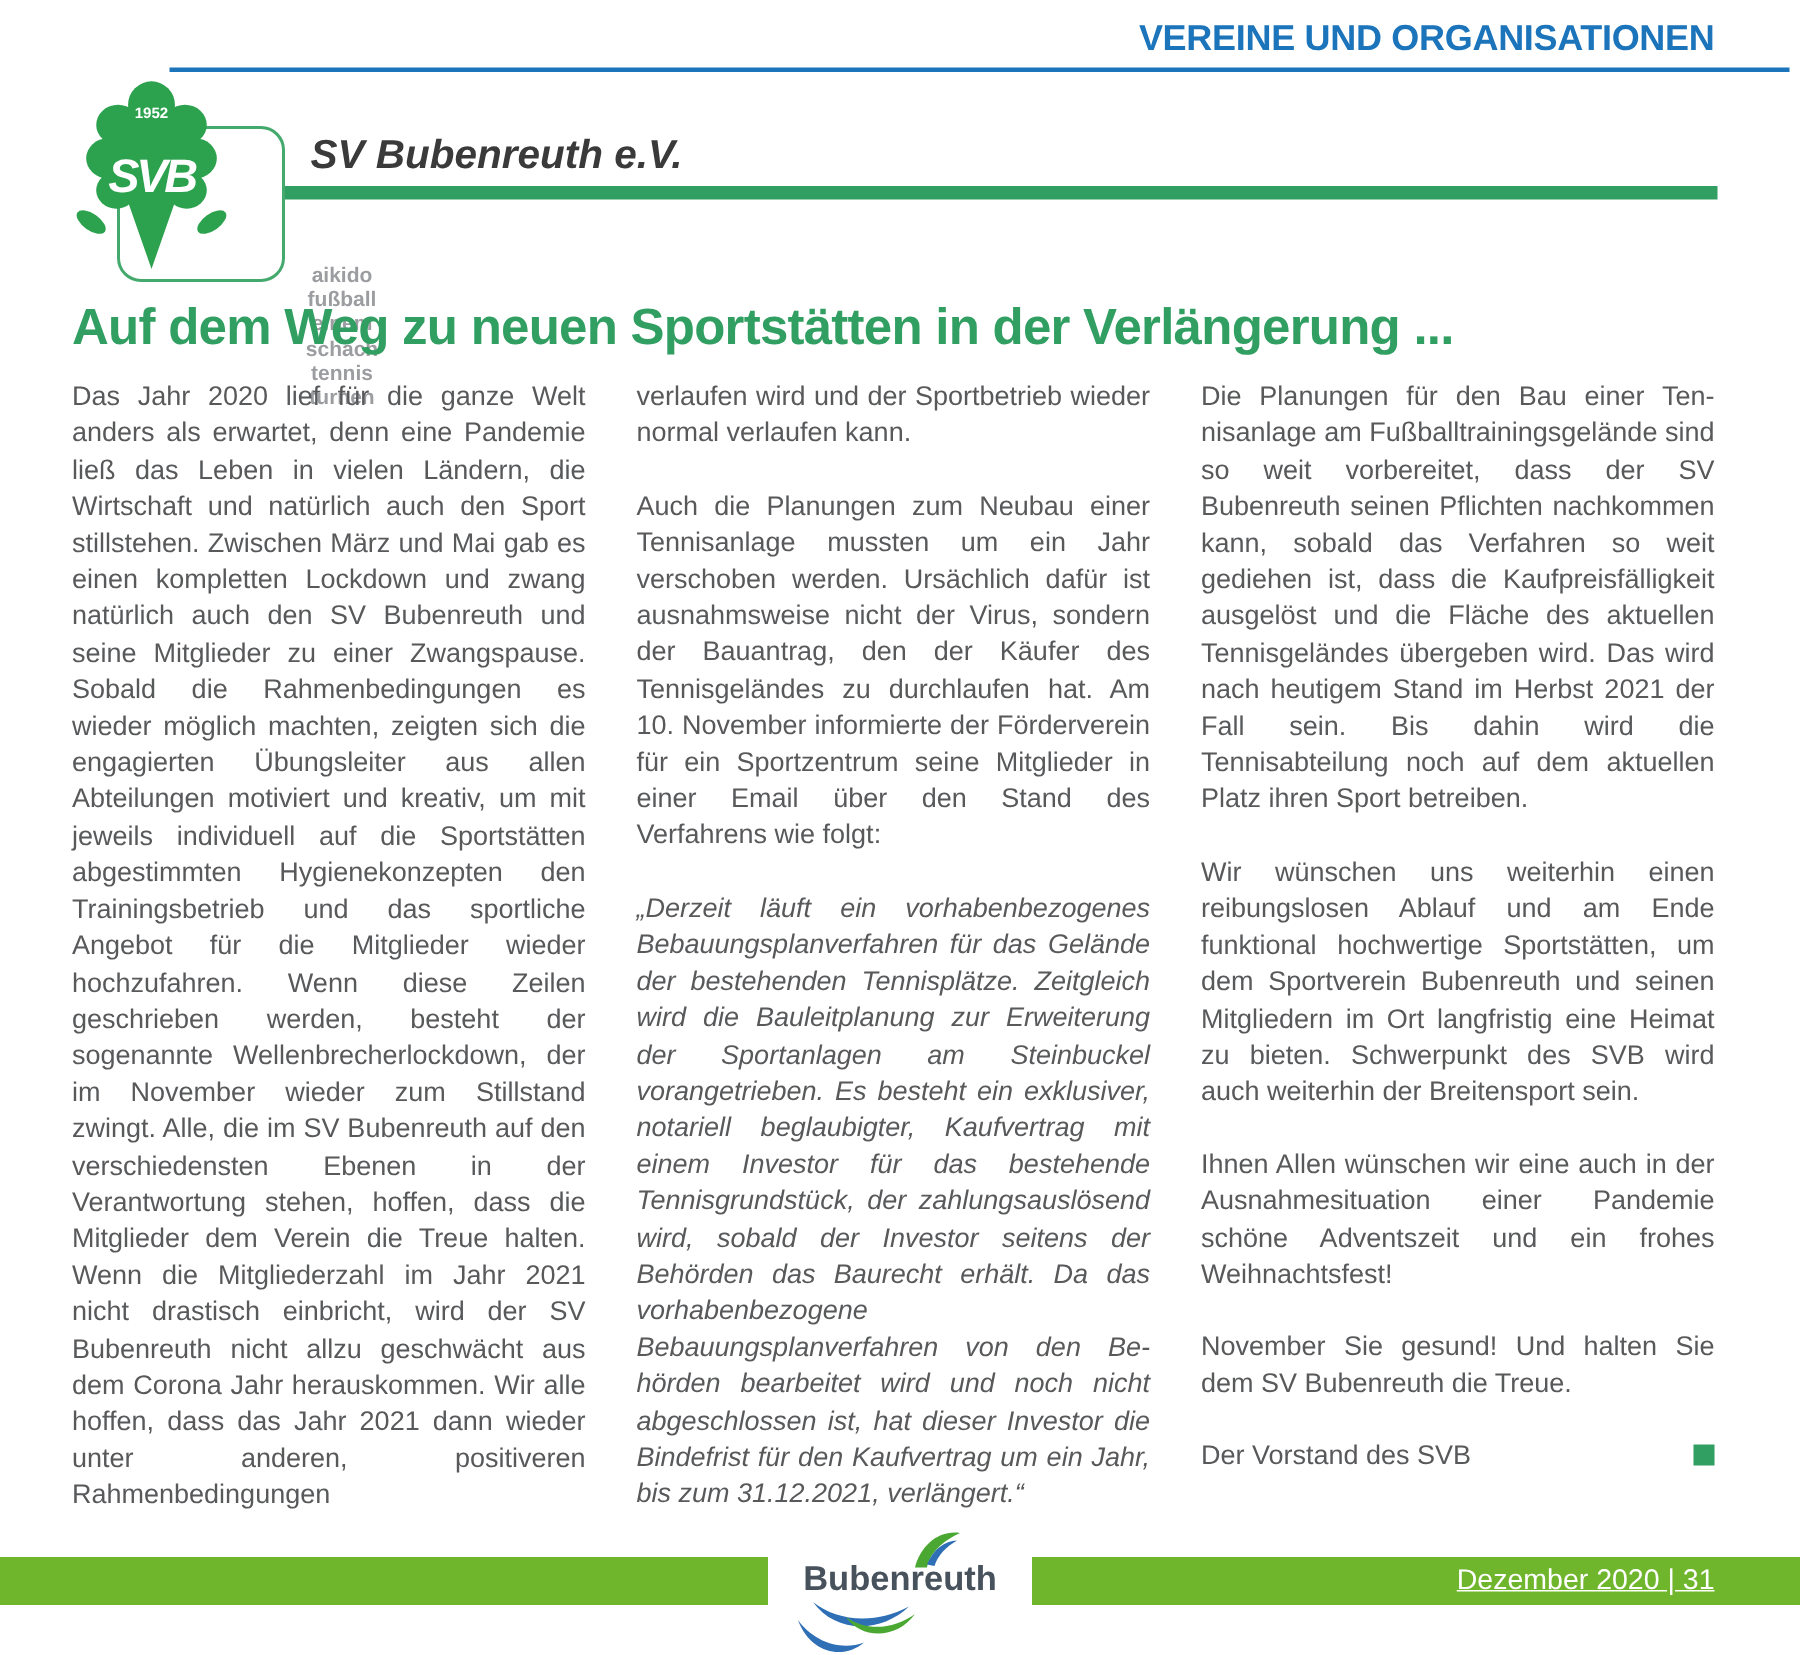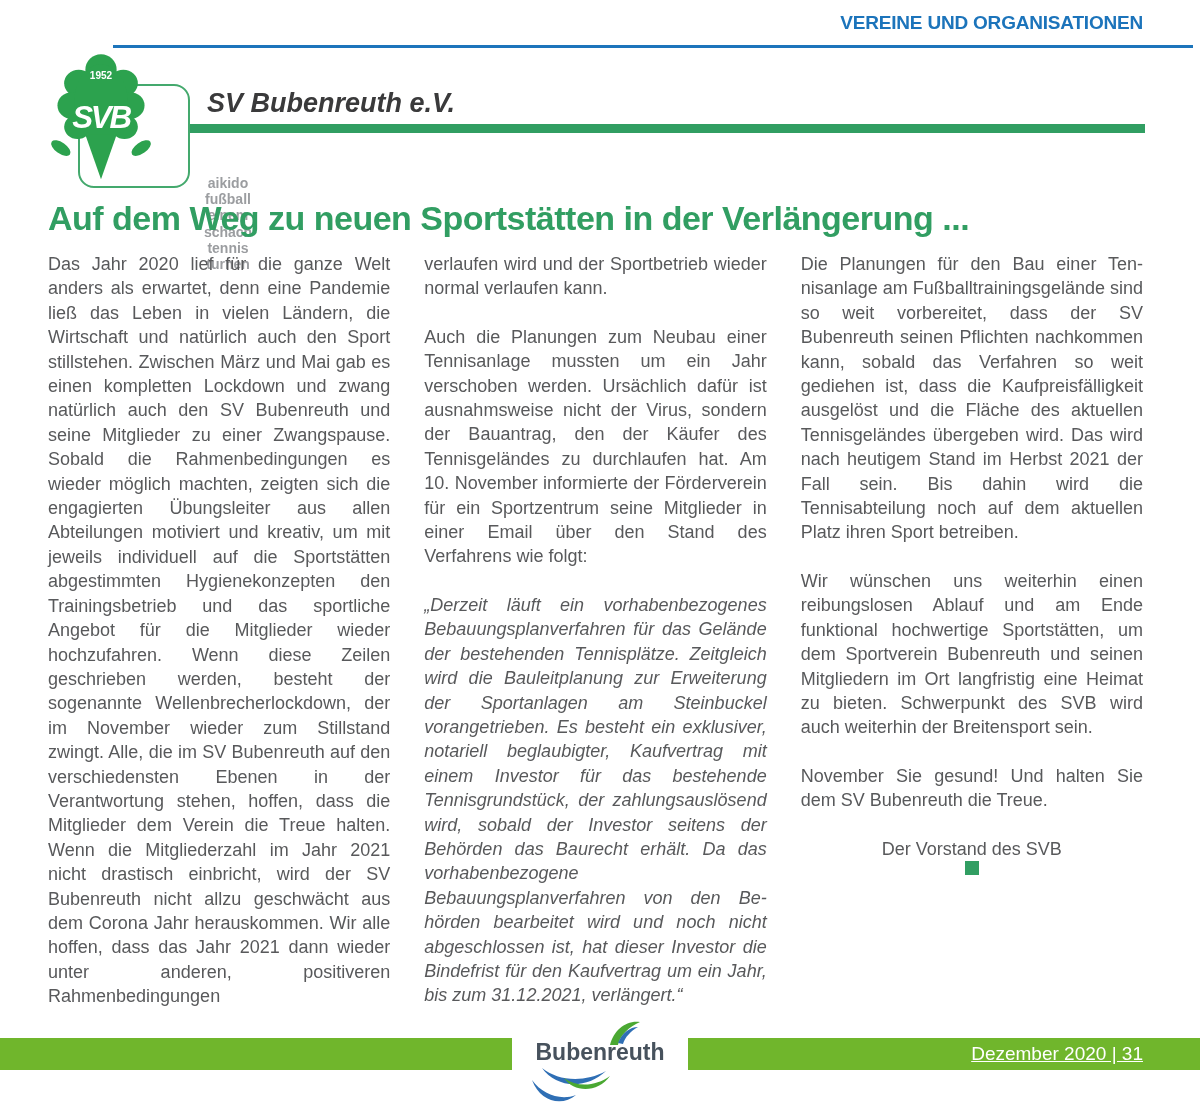--- a/index.html
+++ b/index.html
@@ -4,21 +4,21 @@
 <style>
   * { margin:0; padding:0; box-sizing:border-box; }
   html,body { background:#ffffff; }
   .page {
     position:relative; width:1200px; height:1103px; background:#fff;
     font-family:"Liberation Sans","DejaVu Sans",sans-serif; overflow:hidden;
   }
   
   .section-header {
     position:absolute; top:12px; right:57px;
-    font-size:19px; font-weight:bold; letter-spacing:-0.2px;
+    font-size:24px; font-weight:bold; letter-spacing:-0.2px;
     color:var(--blue,#1c74bb);
   }
   .blue-rule {
     position:absolute; top:45px; left:113px; right:7px; height:3px;
     background:var(--blue,#1c74bb);
   }
   
   .logo-box {
     position:absolute; left:78px; top:84px; width:112px; height:104px;
     border:2px solid #44a96d; border-radius:16px; background:#fff;font-weight:bold;
@@ -47,21 +47,21 @@
     position:absolute; left:48px; top:252px; width:1095px;
     display:grid; grid-template-columns:1fr 1fr 1fr; column-gap:34px;
   }
   .para {
     font-size:18px; line-height:24.4px; color:var(--body-text,#58595b);
     text-align:justify; margin-bottom:24px; hyphens:manual;
   }
   .para:last-child { margin-bottom:0; }
   .para.italic { font-style:italic; }
   .para.with-marker {
-    display:flex; justify-content:space-between; align-items:center; text-align:left;flex-direction:column;
+    display:flex; justify-content:space-between; align-items:center; text-align:left;
   }
   .end-marker {
     width:14px; height:14px; flex:0 0 14px;
     background:var(--green,#319e62); display:inline-block;
   }
   
   .footer-bar-left {
     position:absolute; top:1038px; left:0; width:512px; height:32px;
     background:var(--footer-green,#70b62c);
   }
@@ -122,20 +122,21 @@
         <p class="para" lang="de"><span>Das Jahr 2020 lief für die ganze Welt anders als erwartet, denn eine Pande­mie ließ das Leben in vielen Ländern, die Wirtschaft und natürlich auch den Sport stillstehen. Zwischen März und Mai gab es einen kompletten Lockdown und zwang natürlich auch den SV Bu­benreuth und seine Mitglieder zu einer Zwangspause. Sobald die Rahmenbe­dingungen es wieder möglich machten, zeigten sich die engagierten Übungs­leiter aus allen Abteilungen motiviert und kreativ, um mit jeweils individuell auf die Sportstätten abgestimmten Hy­gienekonzepten den Trainingsbetrieb und das sportliche Angebot für die Mitglieder wieder hochzufahren. Wenn diese Zeilen geschrieben werden, be­steht der sogenannte Wellenbrecher­lockdown, der im November wieder zum Stillstand zwingt. Alle, die im SV Bubenreuth auf den verschiedensten Ebenen in der Verantwortung stehen, hoffen, dass die Mitglieder dem Verein die Treue halten. Wenn die Mitglieder­zahl im Jahr 2021 nicht drastisch ein­bricht, wird der SV Bubenreuth nicht allzu geschwächt aus dem Corona Jahr herauskommen. Wir alle hoffen, dass das Jahr 2021 dann wieder unter ande­ren, positiveren Rahmenbedingungen</span></p>
       </div>
     <div>
         <p class="para" lang="de"><span>verlaufen wird und der Sportbetrieb wieder normal verlaufen kann.</span></p>
         <p class="para" lang="de"><span>Auch die Planungen zum Neubau ei­ner Tennisanlage mussten um ein Jahr verschoben werden. Ursächlich dafür ist ausnahmsweise nicht der Virus, sondern der Bauantrag, den der Käu­fer des Tennisgeländes zu durchlaufen hat. Am 10. November informierte der Förderverein für ein Sportzentrum sei­ne Mitglieder in einer Email über den Stand des Verfahrens wie folgt:</span></p>
         <p class="para italic" lang="de"><span>„Derzeit läuft ein vorhabenbezogenes Bebauungsplanverfahren für das Ge­lände der bestehenden Tennisplät­ze. Zeitgleich wird die Bauleitplanung zur Erweiterung der Sportanlagen am Steinbuckel vorangetrieben. Es be­steht ein exklusiver, notariell beglau­bigter, Kaufvertrag mit einem Investor für das bestehende Tennisgrundstück, der zahlungsauslösend wird, sobald der Investor seitens der Behörden das Bau­recht erhält. Da das vorhabenbezogene Bebauungsplanverfahren von den Be­hörden bearbeitet wird und noch nicht abgeschlossen ist, hat dieser Investor die Bindefrist für den Kaufvertrag um ein Jahr, bis zum 31.12.2021, verlängert.“</span></p>
       </div>
     <div>
         <p class="para" lang="de"><span>Die Planungen für den Bau einer Ten­nisanlage am Fußballtrainingsgelände sind so weit vorbereitet, dass der SV Bubenreuth seinen Pflichten nach­kommen kann, sobald das Verfahren so weit gediehen ist, dass die Kaufpreis­fälligkeit ausgelöst und die Fläche des aktuellen Tennisgeländes übergeben wird. Das wird nach heutigem Stand im Herbst 2021 der Fall sein. Bis dahin wird die Tennisabteilung noch auf dem aktuellen Platz ihren Sport betreiben.</span></p>
         <p class="para" lang="de"><span>Wir wünschen uns weiterhin einen reibungslosen Ablauf und am Ende funktional hochwertige Sportstätten, um dem Sportverein Bubenreuth und seinen Mitgliedern im Ort langfristig eine Heimat zu bieten. Schwerpunkt des SVB wird auch weiterhin der Brei­tensport sein.</span></p>
+        <p class="para" lang="de"><span>Ihnen Allen wünschen wir eine auch in der Ausnahmesituation einer Pande­mie schöne Adventszeit und ein frohes Weihnachtsfest!</span></p>
         <p class="para" lang="de"><span>November Sie gesund! Und halten Sie dem SV Bubenreuth die Treue.</span></p>
         <p class="para with-marker" lang="de">
           <span>Der Vorstand des SVB</span>
           <span class="end-marker"></span>
         </p>
       </div>
   </div>
 
   <div class="footer-bar-left"></div>
   <div class="footer-bar-right"></div>

